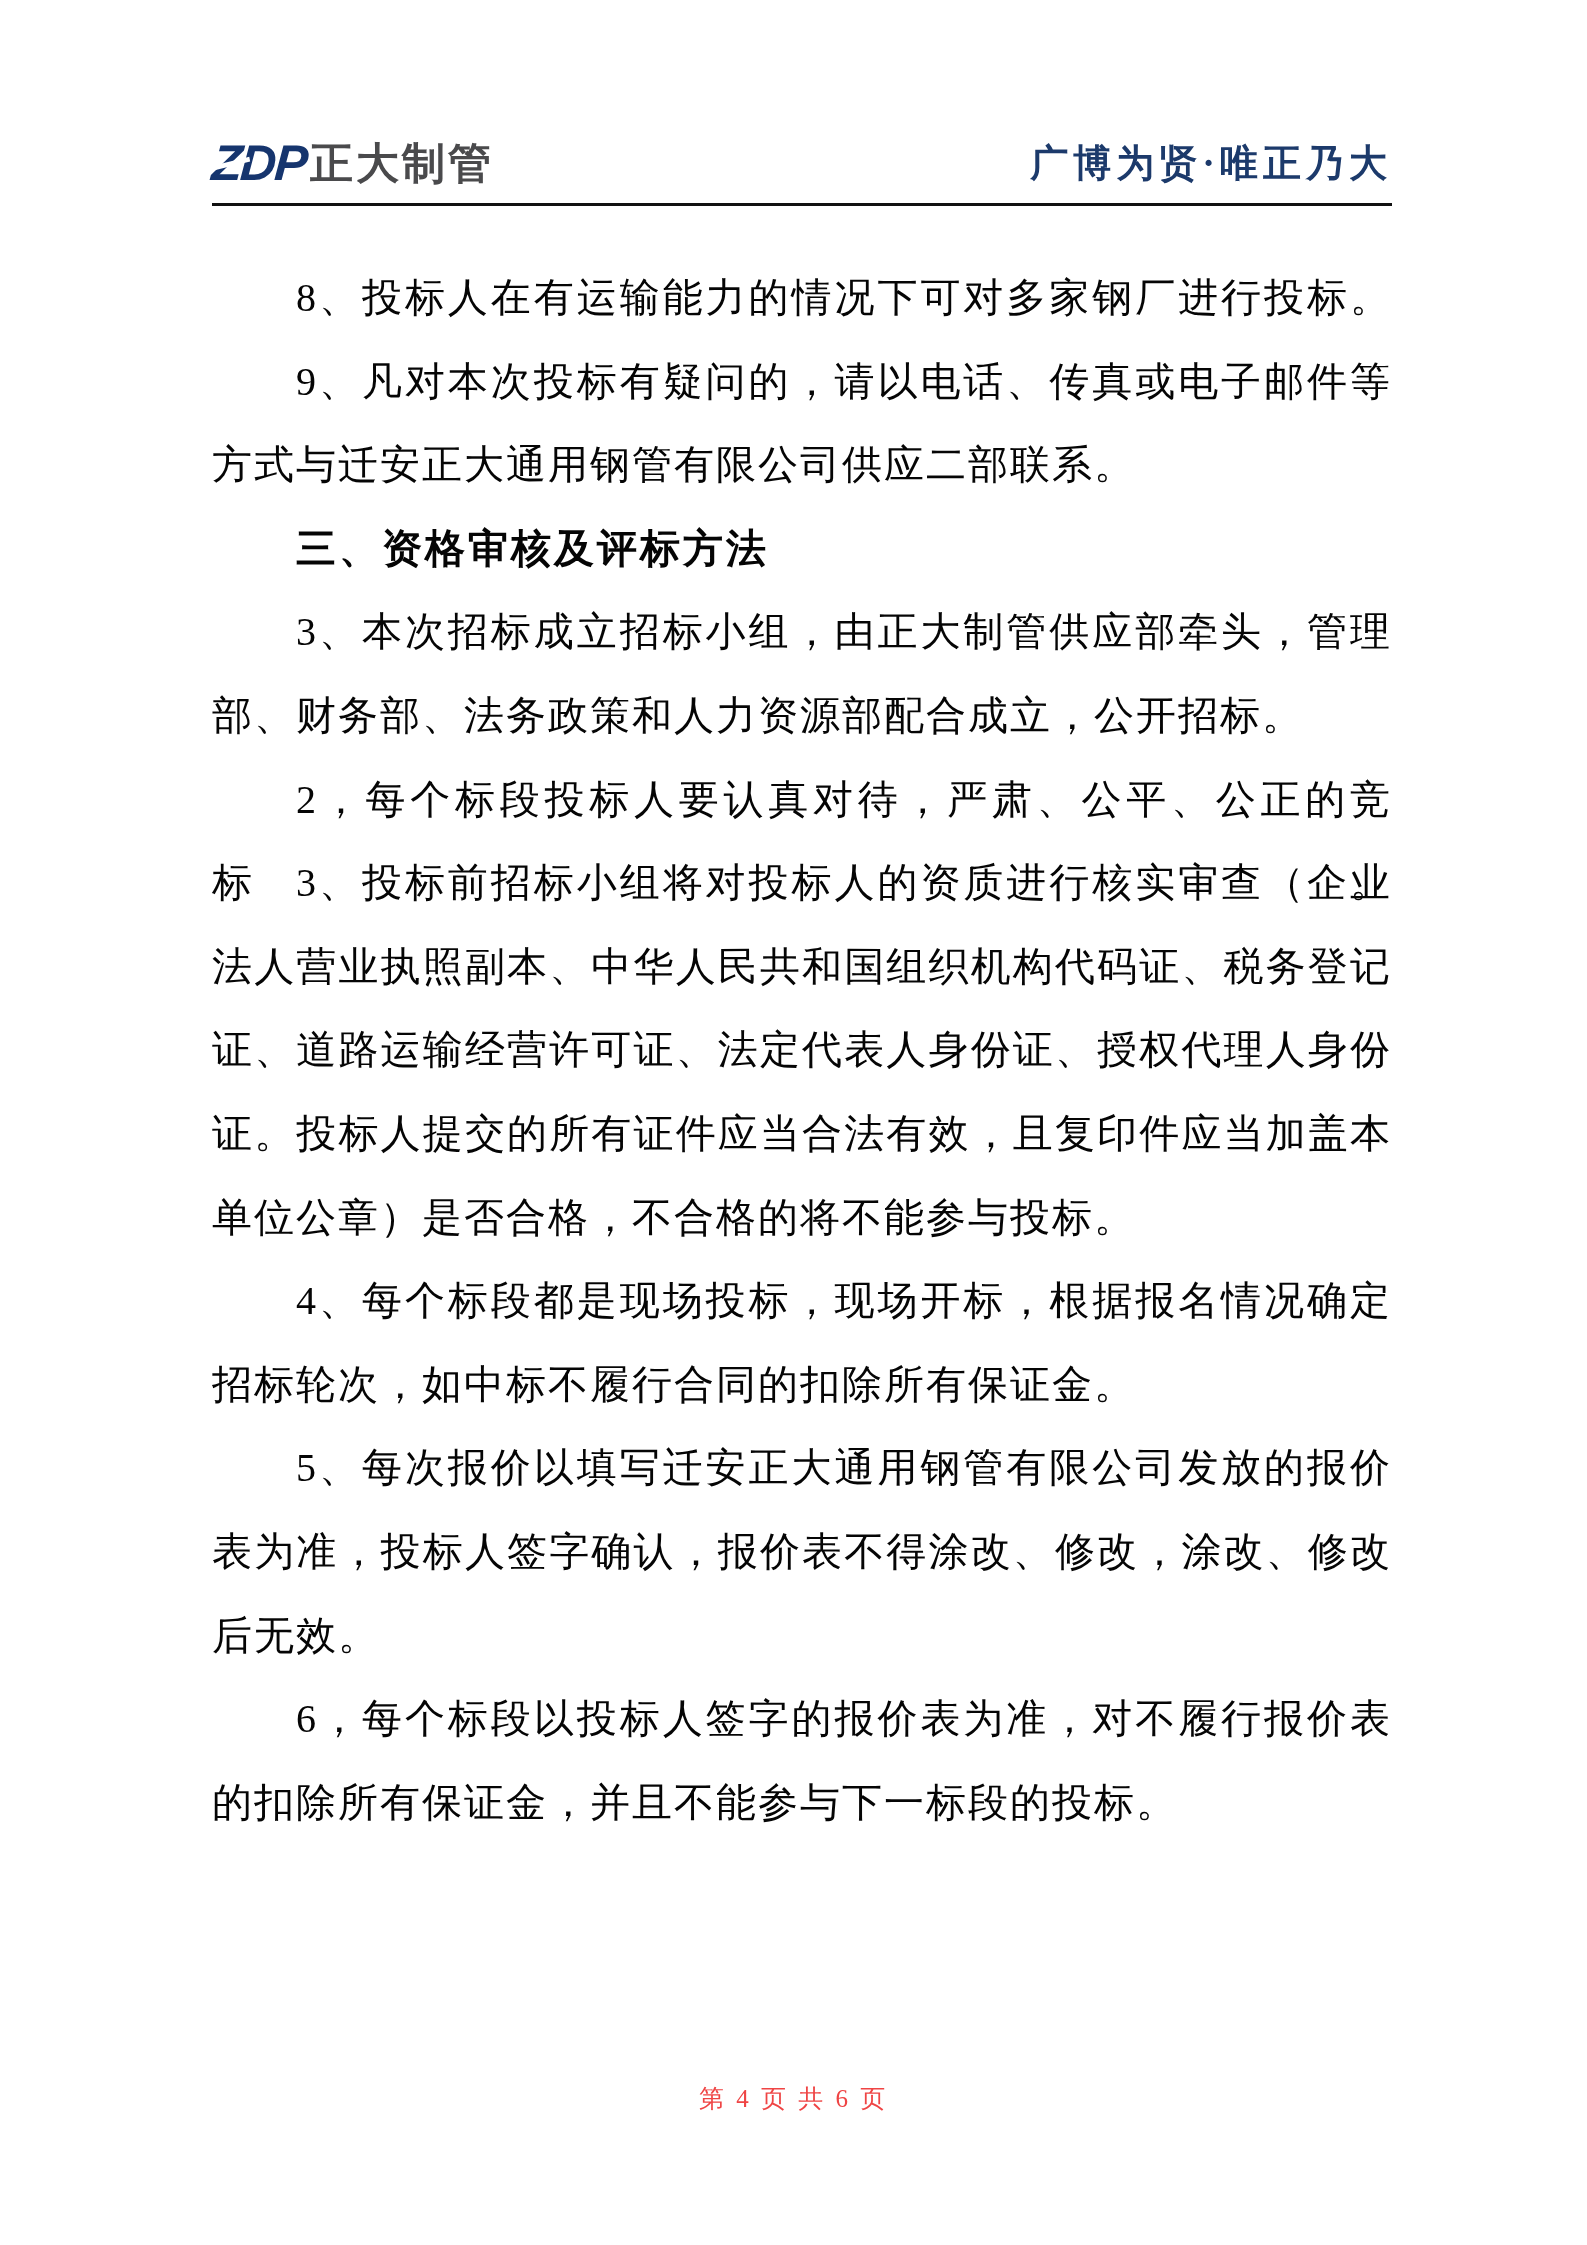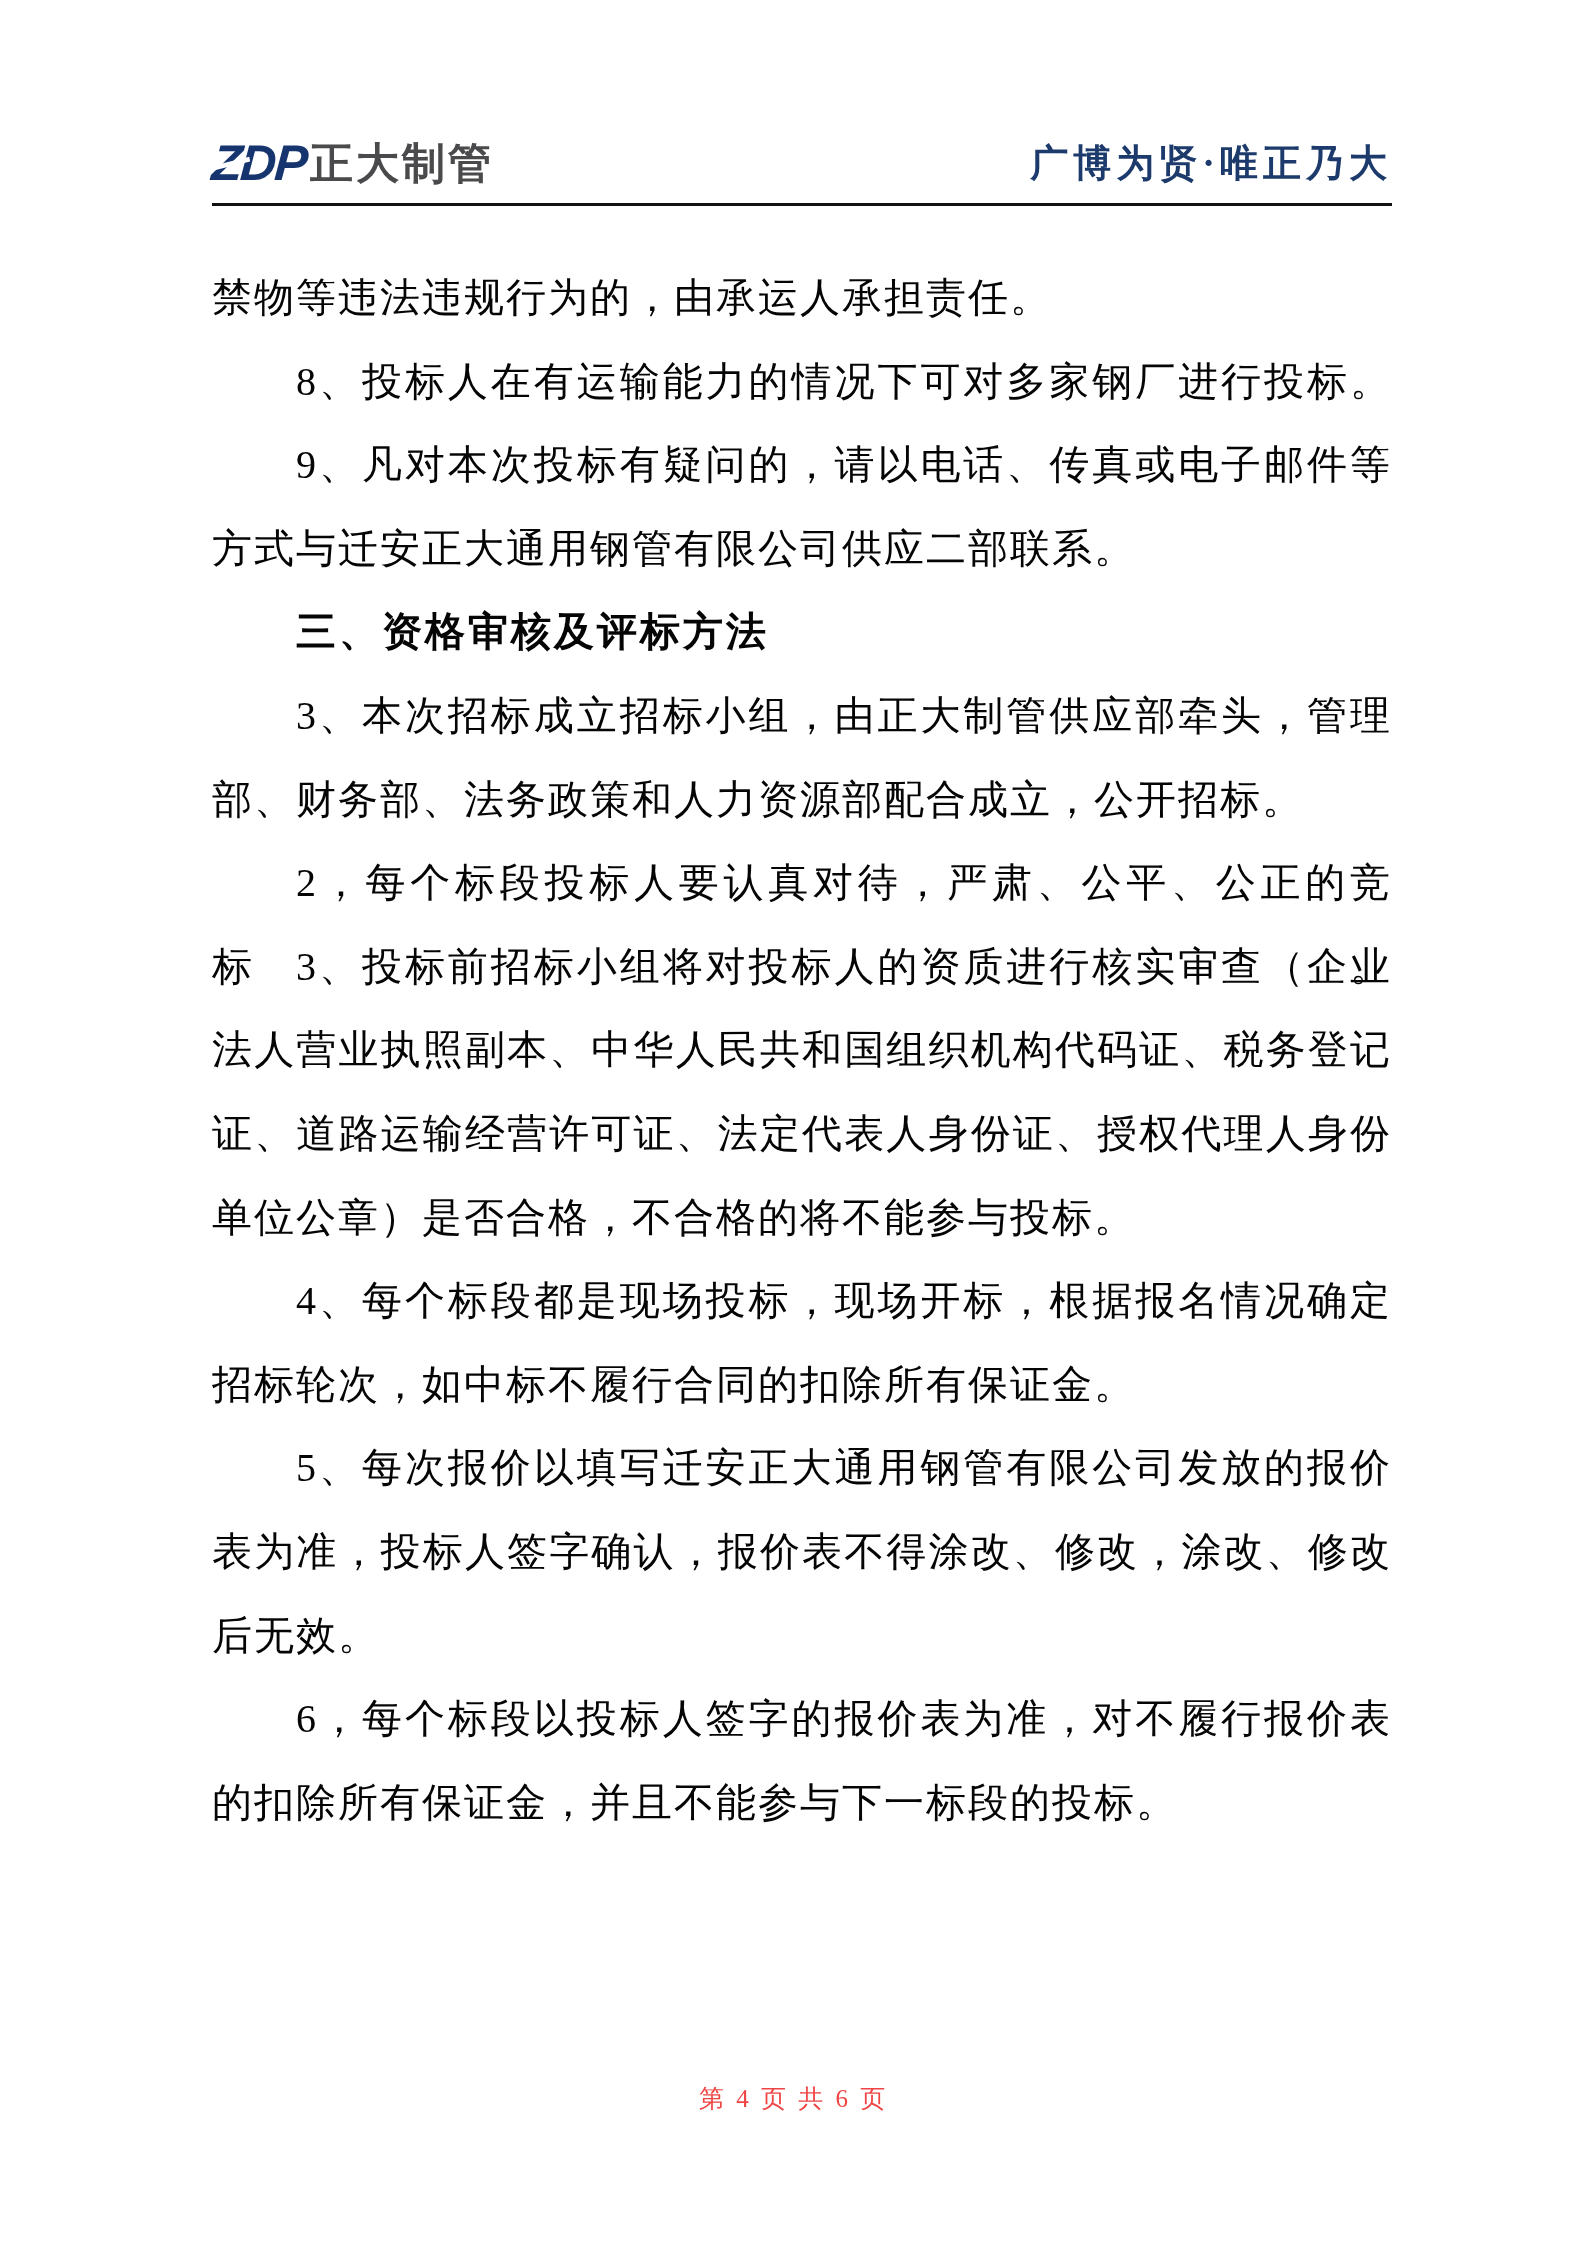--- a/index.html
+++ b/index.html
@@ -83,31 +83,31 @@
         <span class="swoosh"></span>
       </span>
       <span class="logo-name">正大制管</span>
     </div>
     <div class="slogan">广博为贤·唯正乃大</div>
   </div>
 
   <div class="header-rule"></div>
 
   <div class="body-text">
-      <div class="line">禁物等违法违规行为的，由承运人承担责任。</div>
       <div class="line indent fill">8、投标人在有运输能力的情况下可对多家钢厂进行投标。</div>
       <div class="line indent fill">9、凡对本次投标有疑问的，请以电话、传真或电子邮件等</div>
       <div class="line">方式与迁安正大通用钢管有限公司供应二部联系。</div>
       <div class="line indent bold">三、资格审核及评标方法</div>
       <div class="line indent fill">3、本次招标成立招标小组，由正大制管供应部牵头，管理</div>
       <div class="line">部、财务部、法务政策和人力资源部配合成立，公开招标。</div>
       <div class="line indent fill">2，每个标段投标人要认真对待，严肃、公平、公正的竞标。</div>
       <div class="line indent fill">3、投标前招标小组将对投标人的资质进行核实审查（企业</div>
       <div class="line fill">法人营业执照副本、中华人民共和国组织机构代码证、税务登记</div>
       <div class="line fill">证、道路运输经营许可证、法定代表人身份证、授权代理人身份</div>
+      <div class="line fill">证。投标人提交的所有证件应当合法有效，且复印件应当加盖本</div>
       <div class="line">单位公章）是否合格，不合格的将不能参与投标。</div>
       <div class="line indent fill">4、每个标段都是现场投标，现场开标，根据报名情况确定</div>
       <div class="line">招标轮次，如中标不履行合同的扣除所有保证金。</div>
       <div class="line indent fill">5、每次报价以填写迁安正大通用钢管有限公司发放的报价</div>
       <div class="line fill">表为准，投标人签字确认，报价表不得涂改、修改，涂改、修改</div>
       <div class="line">后无效。</div>
       <div class="line indent fill">6，每个标段以投标人签字的报价表为准，对不履行报价表</div>
       <div class="line">的扣除所有保证金，并且不能参与下一标段的投标。</div>
     </div>
 

